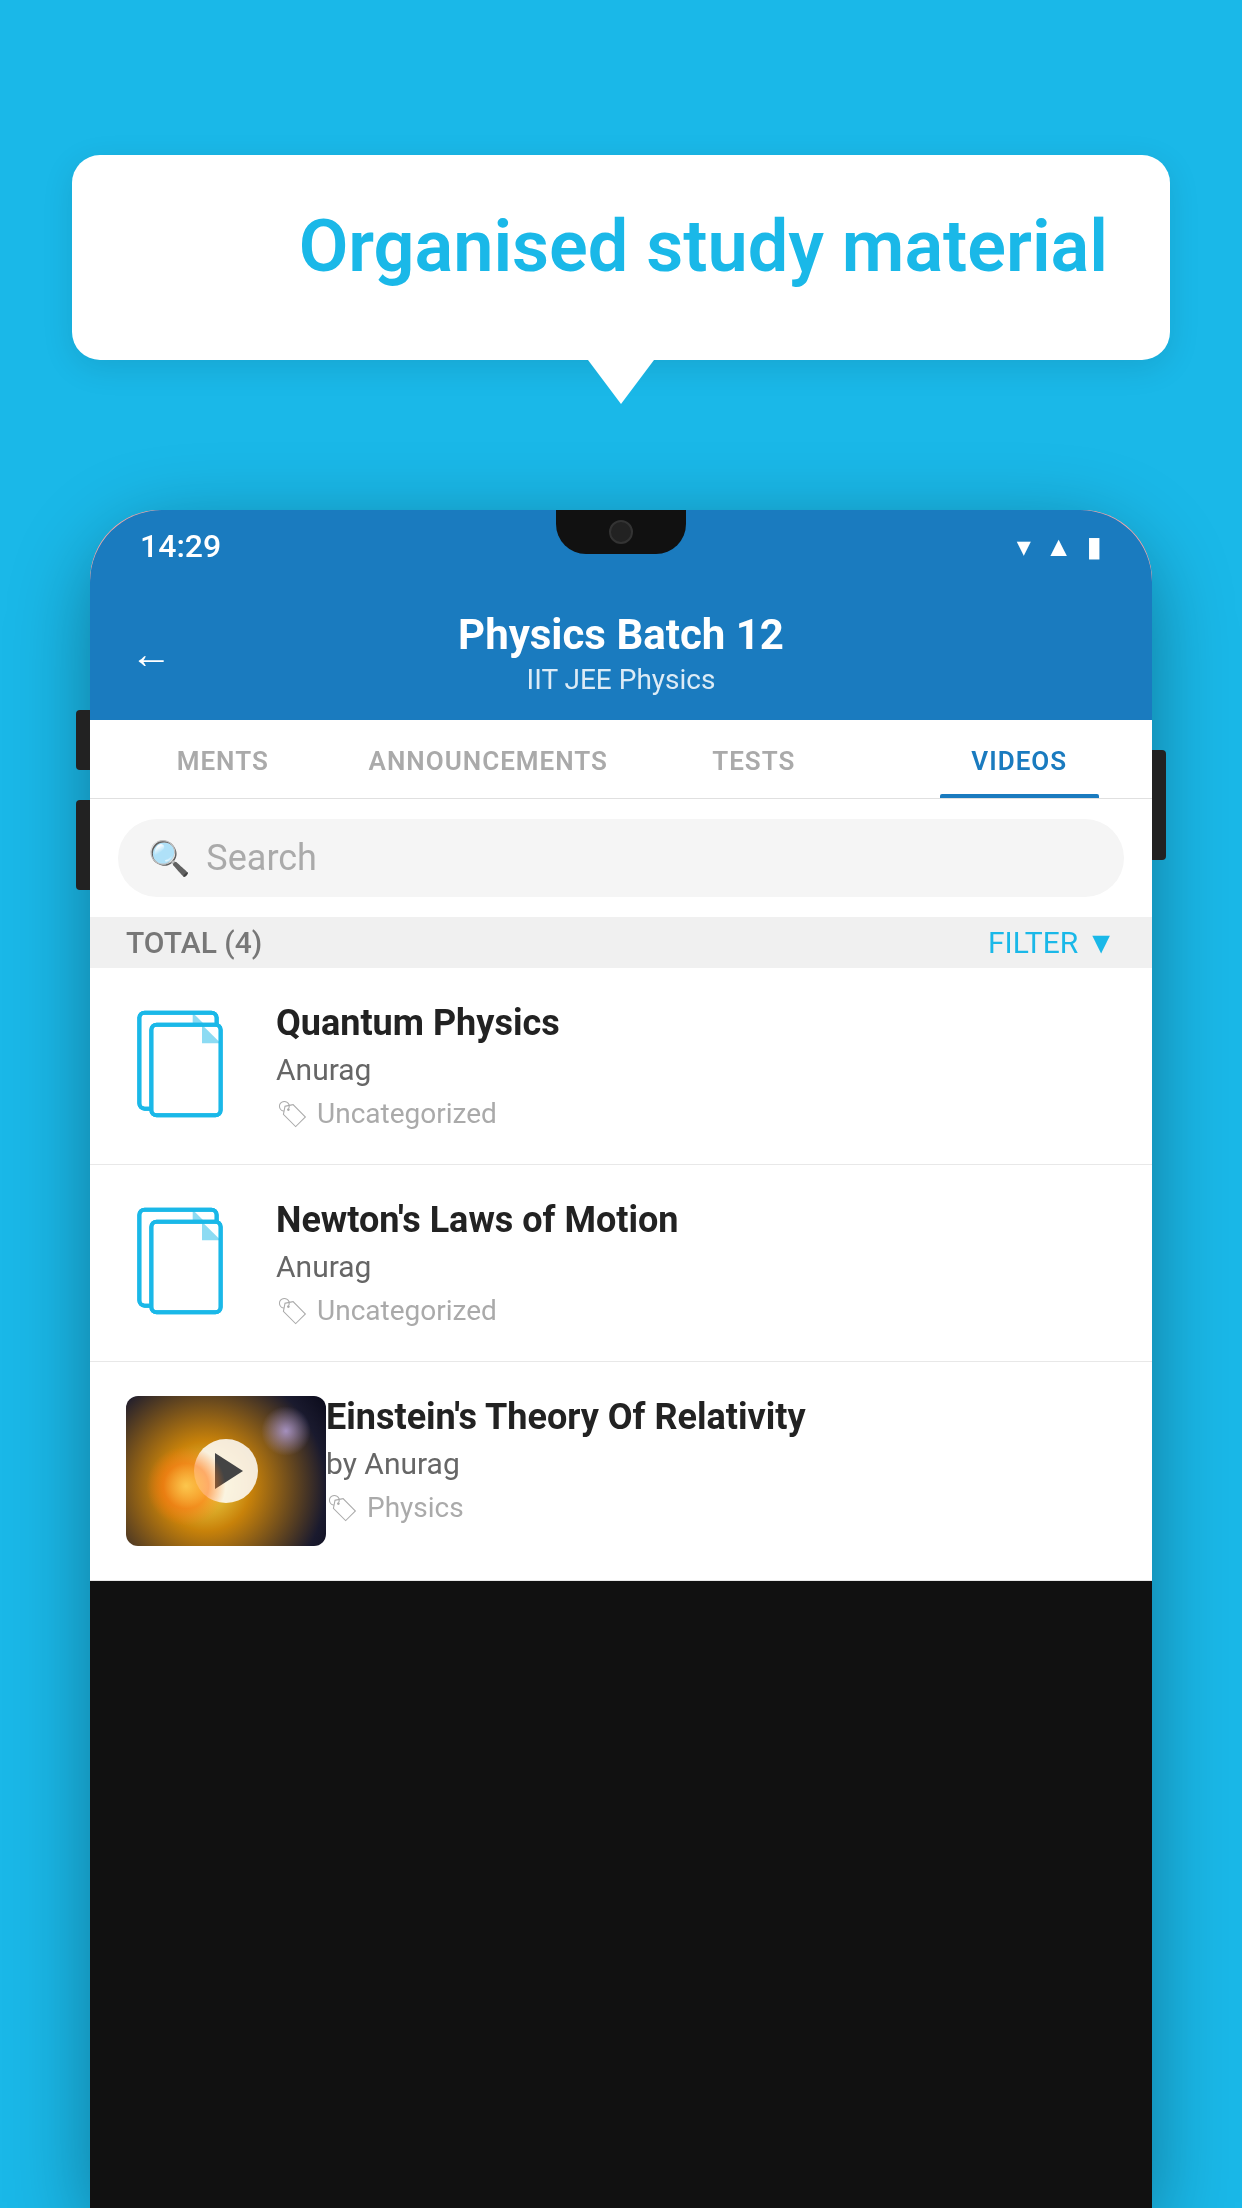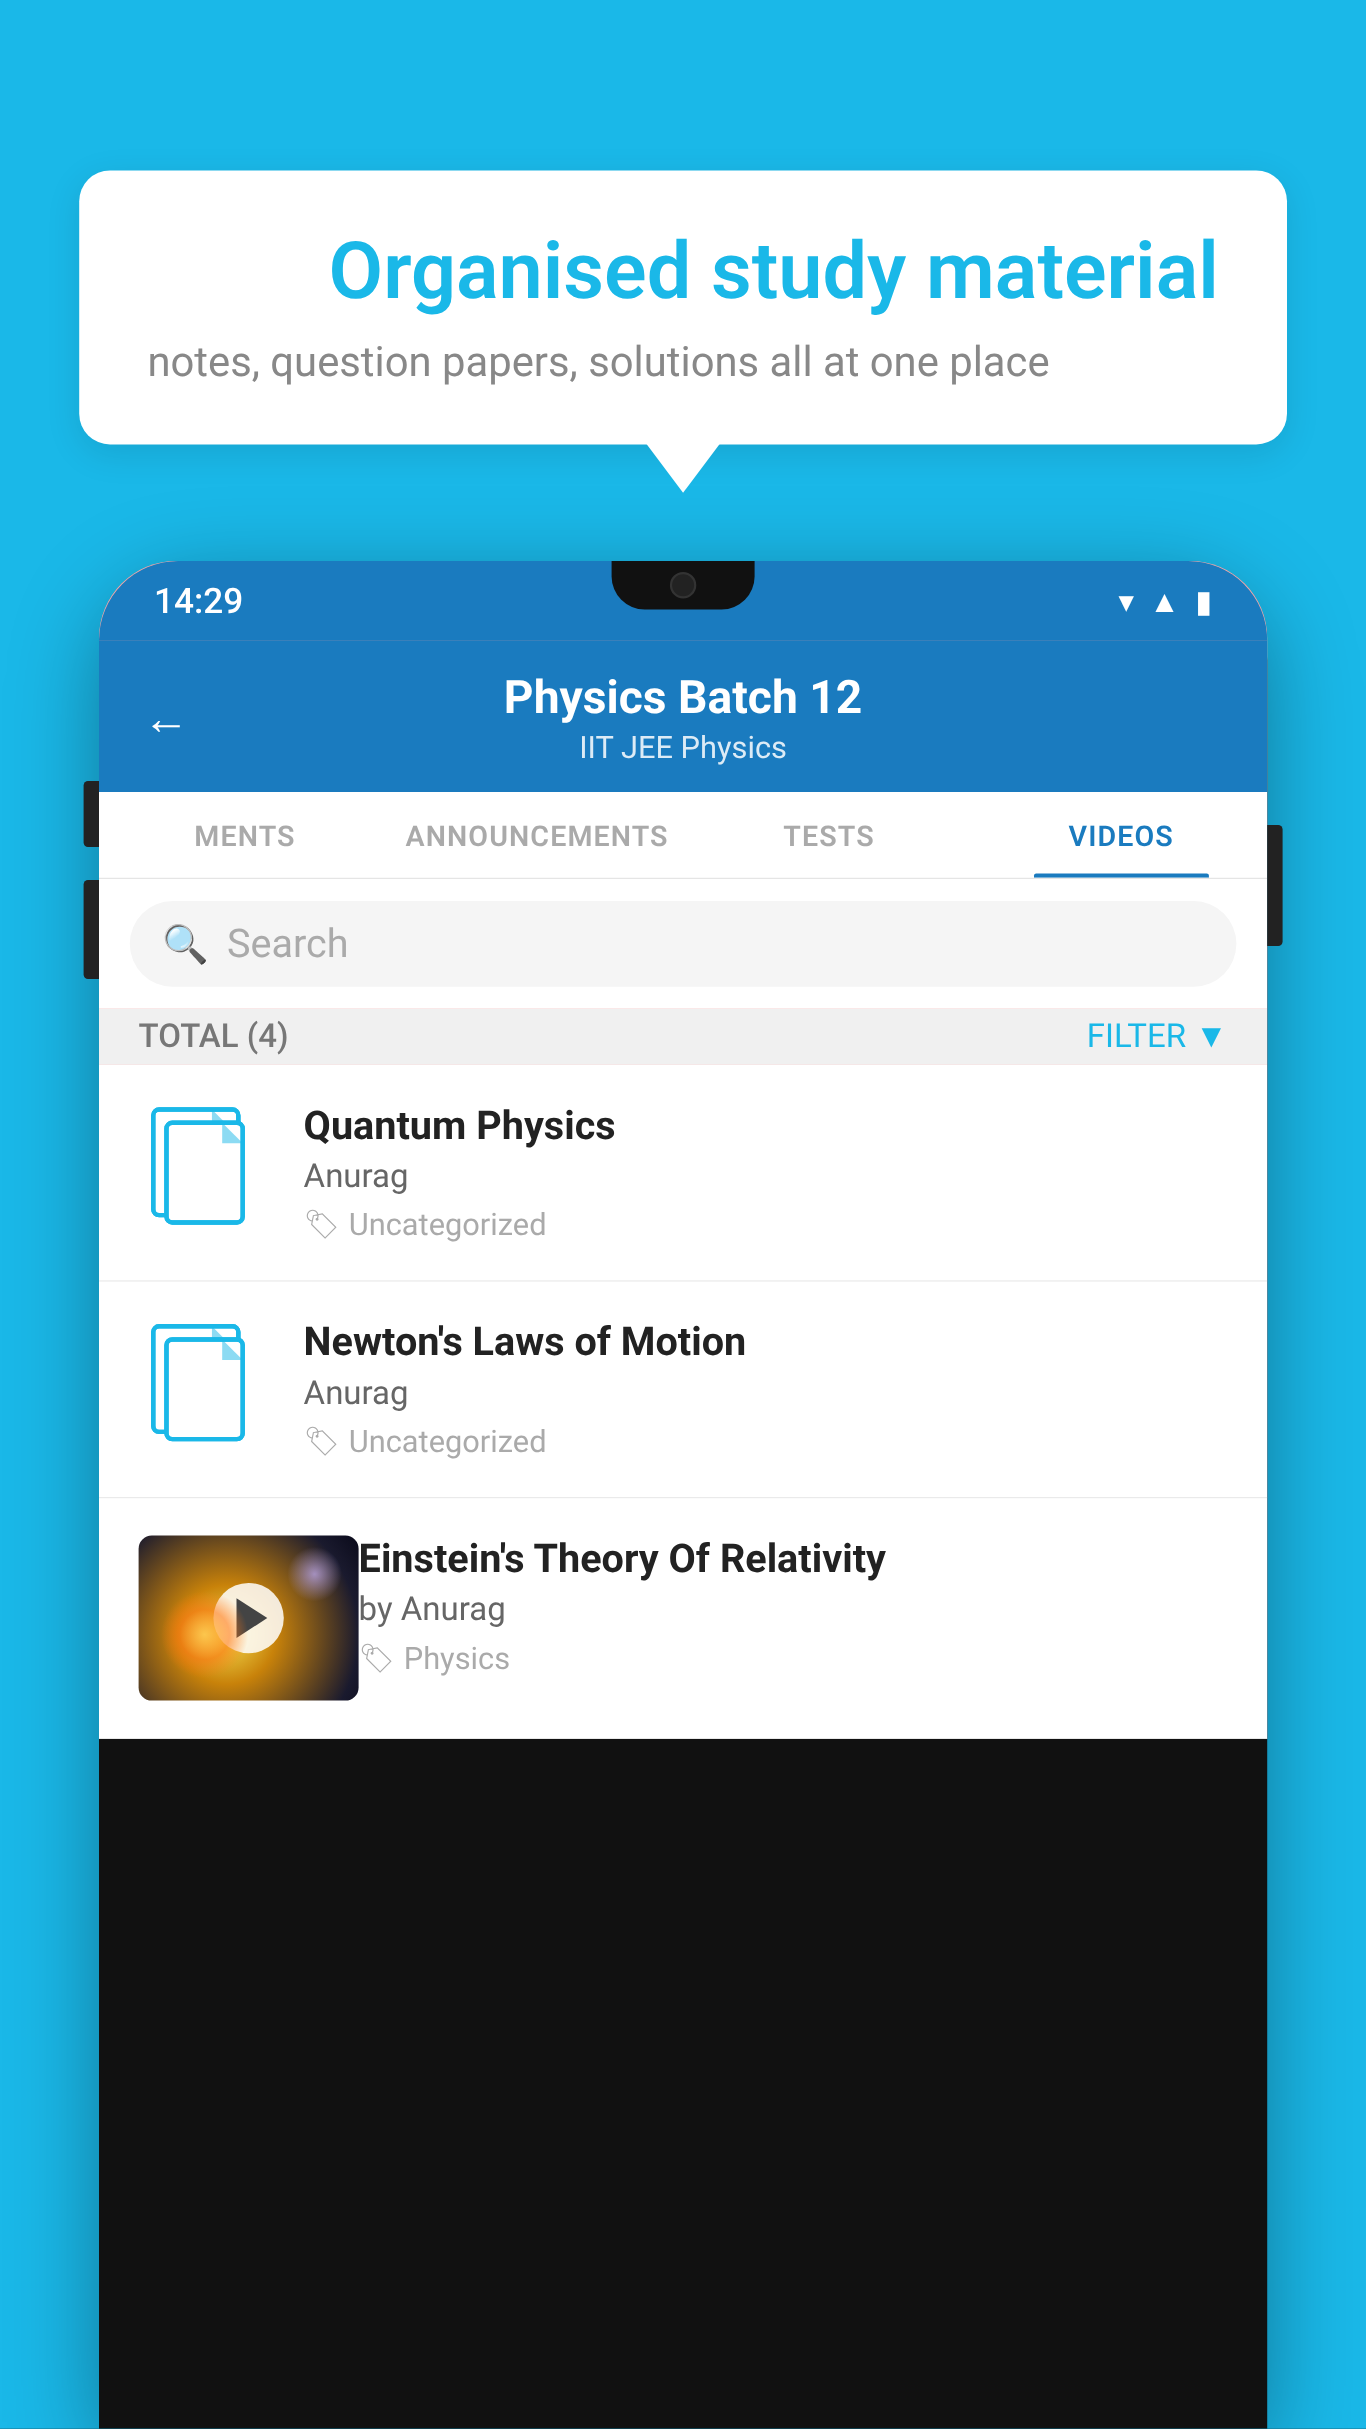--- a/index.html
+++ b/index.html
@@ -217,21 +217,21 @@
     .filter-icon {
       font-size: 30px;
     }
 
     
     .video-list {
       background: white;
     }
     .video-item {
       display: flex;
-      align-items: flex-start;
+      align-items: center;
       padding: 34px 36px;
       border-bottom: 1px solid #e8e8e8;
       gap: 30px;
     }
     .video-thumb-area {
       width: 120px;
       height: 120px;
       flex-shrink: 0;
       display: flex;
       align-items: center;
@@ -356,21 +356,20 @@
       height: 110px;
       background: #222;
       border-radius: 0 4px 4px 0;
     }
   </style>
 </head>
 <body>
 
 <div class="speech-bubble">
   <div class="bubble-title">Organised study material</div>
-  <div class="bubble-subtitle">notes, question papers, solutions all at one place</div>
 </div>
 
 <div class="phone-frame">
   <div class="phone-btn-left"></div>
   <div class="phone-btn-left2"></div>
   <div class="phone-btn-right"></div>
 
   <div class="phone-screen">
 
     <div class="phone-status-bar">

